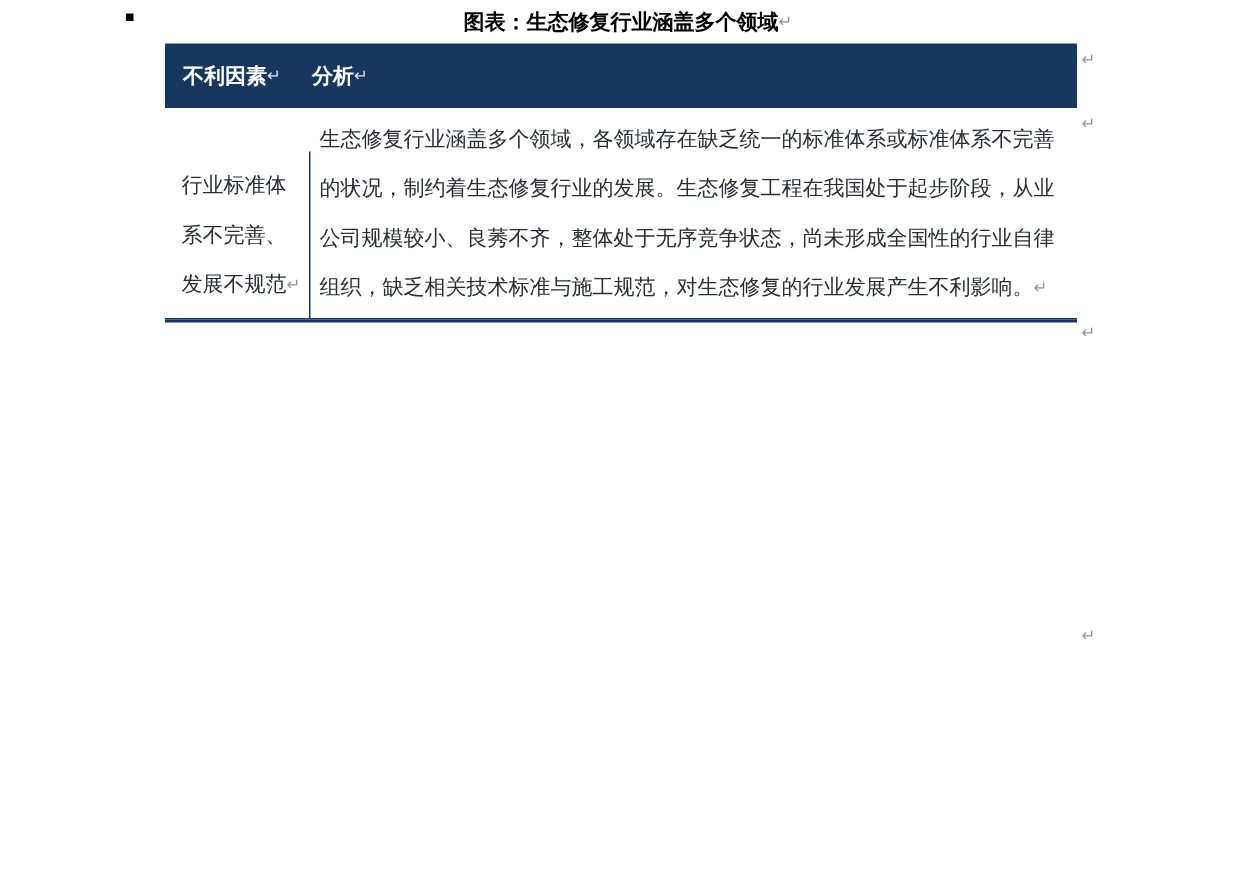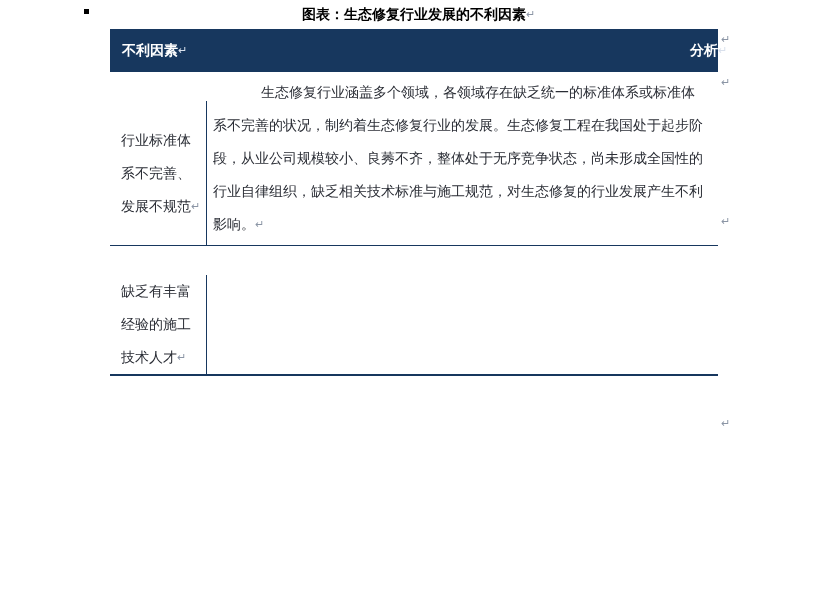--- a/index.html
+++ b/index.html
@@ -39,21 +39,21 @@
     font-size: 14px; color: #2a2d35;
   }
 
   .thead {
     display: flex; align-items: center;
     height: 43px;
     background: #17375e;
     color: #ffffff; font-weight: bold;
   }
   .thead .th-factor { width: 98px; padding-left: 12px; }
-  .thead .th-analysis { flex: 1; text-align: right; }
+  .thead .th-analysis { flex: 1; text-align: left; }
 
   .trow {
     display: flex;
     border-bottom: 1px solid #17375e;
   }
   .cell-factor {
     width: 97px;
     border-right: 1px solid #17375e;
     display: flex; align-items: center;
     padding-left: 11px;
@@ -66,41 +66,40 @@
   }
   .cell-analysis {
     flex: 1;
     padding: 4px 13px 4px 6px;
   }
   .cell-analysis .analysis-text {
     display: inline;
     line-height: 33px;
     word-break: break-all;
     line-break: strict;
-    margin-left: 48px;
   }
 
   .row-end-mark {
     position: absolute; left: 721px;
     font-size: 11px; color: #8b95a5;
   }
   .rem-header { top: 33px; }
   .rem-row1   { top: 76px; }
   .rem-row2   { top: 215px; }
   .rem-row3   { top: 417px; }
 </style>
 </head>
 <body>
 
 <div class="page">
 
   <span class="anchor-square"></span>
 
   <div class="doc-title">
-    <span>图表：生态修复行业发展的不利因素</span><span class="pmark">↵</span>
+    <span>图表：生态修复行业涵盖多个领域</span><span class="pmark">↵</span>
   </div>
 
   <div class="factors-table">
 
     <div class="thead">
       <div class="th-factor">
         <span>不利因素</span><span class="pmark light">↵</span>
       </div>
       <div class="th-analysis">
         <span>分析</span><span class="pmark light">↵</span>
@@ -110,23 +109,20 @@
     <div class="trow">
       <div class="cell-factor">
         <div class="factor-text"><span>行业标准体系不完善、发展不规范</span><span class="pmark">↵</span></div>
       </div>
       <div class="cell-analysis">
         <span class="analysis-text">生态修复行业涵盖多个领域，各领域存在缺乏统一的标准体系或标准体系不完善的状况，制约着生态修复行业的发展。生态修复工程在我国处于起步阶段，从业公司规模较小、良莠不齐，整体处于无序竞争状态，尚未形成全国性的行业自律组织，缺乏相关技术标准与施工规范，对生态修复的行业发展产生不利影响。</span><span class="pmark">↵</span>
       </div>
     </div>
 
     <div class="trow">
-      <div class="cell-factor">
-        <div class="factor-text"><span>缺乏有丰富经验的施工技术人才</span><span class="pmark">↵</span></div>
-      </div>
     </div>
 
     <div class="trow">
     </div>
 
   </div>
 
   <span class="row-end-mark rem-header">↵</span>
   <span class="row-end-mark rem-row1">↵</span>
   <span class="row-end-mark rem-row2">↵</span>

